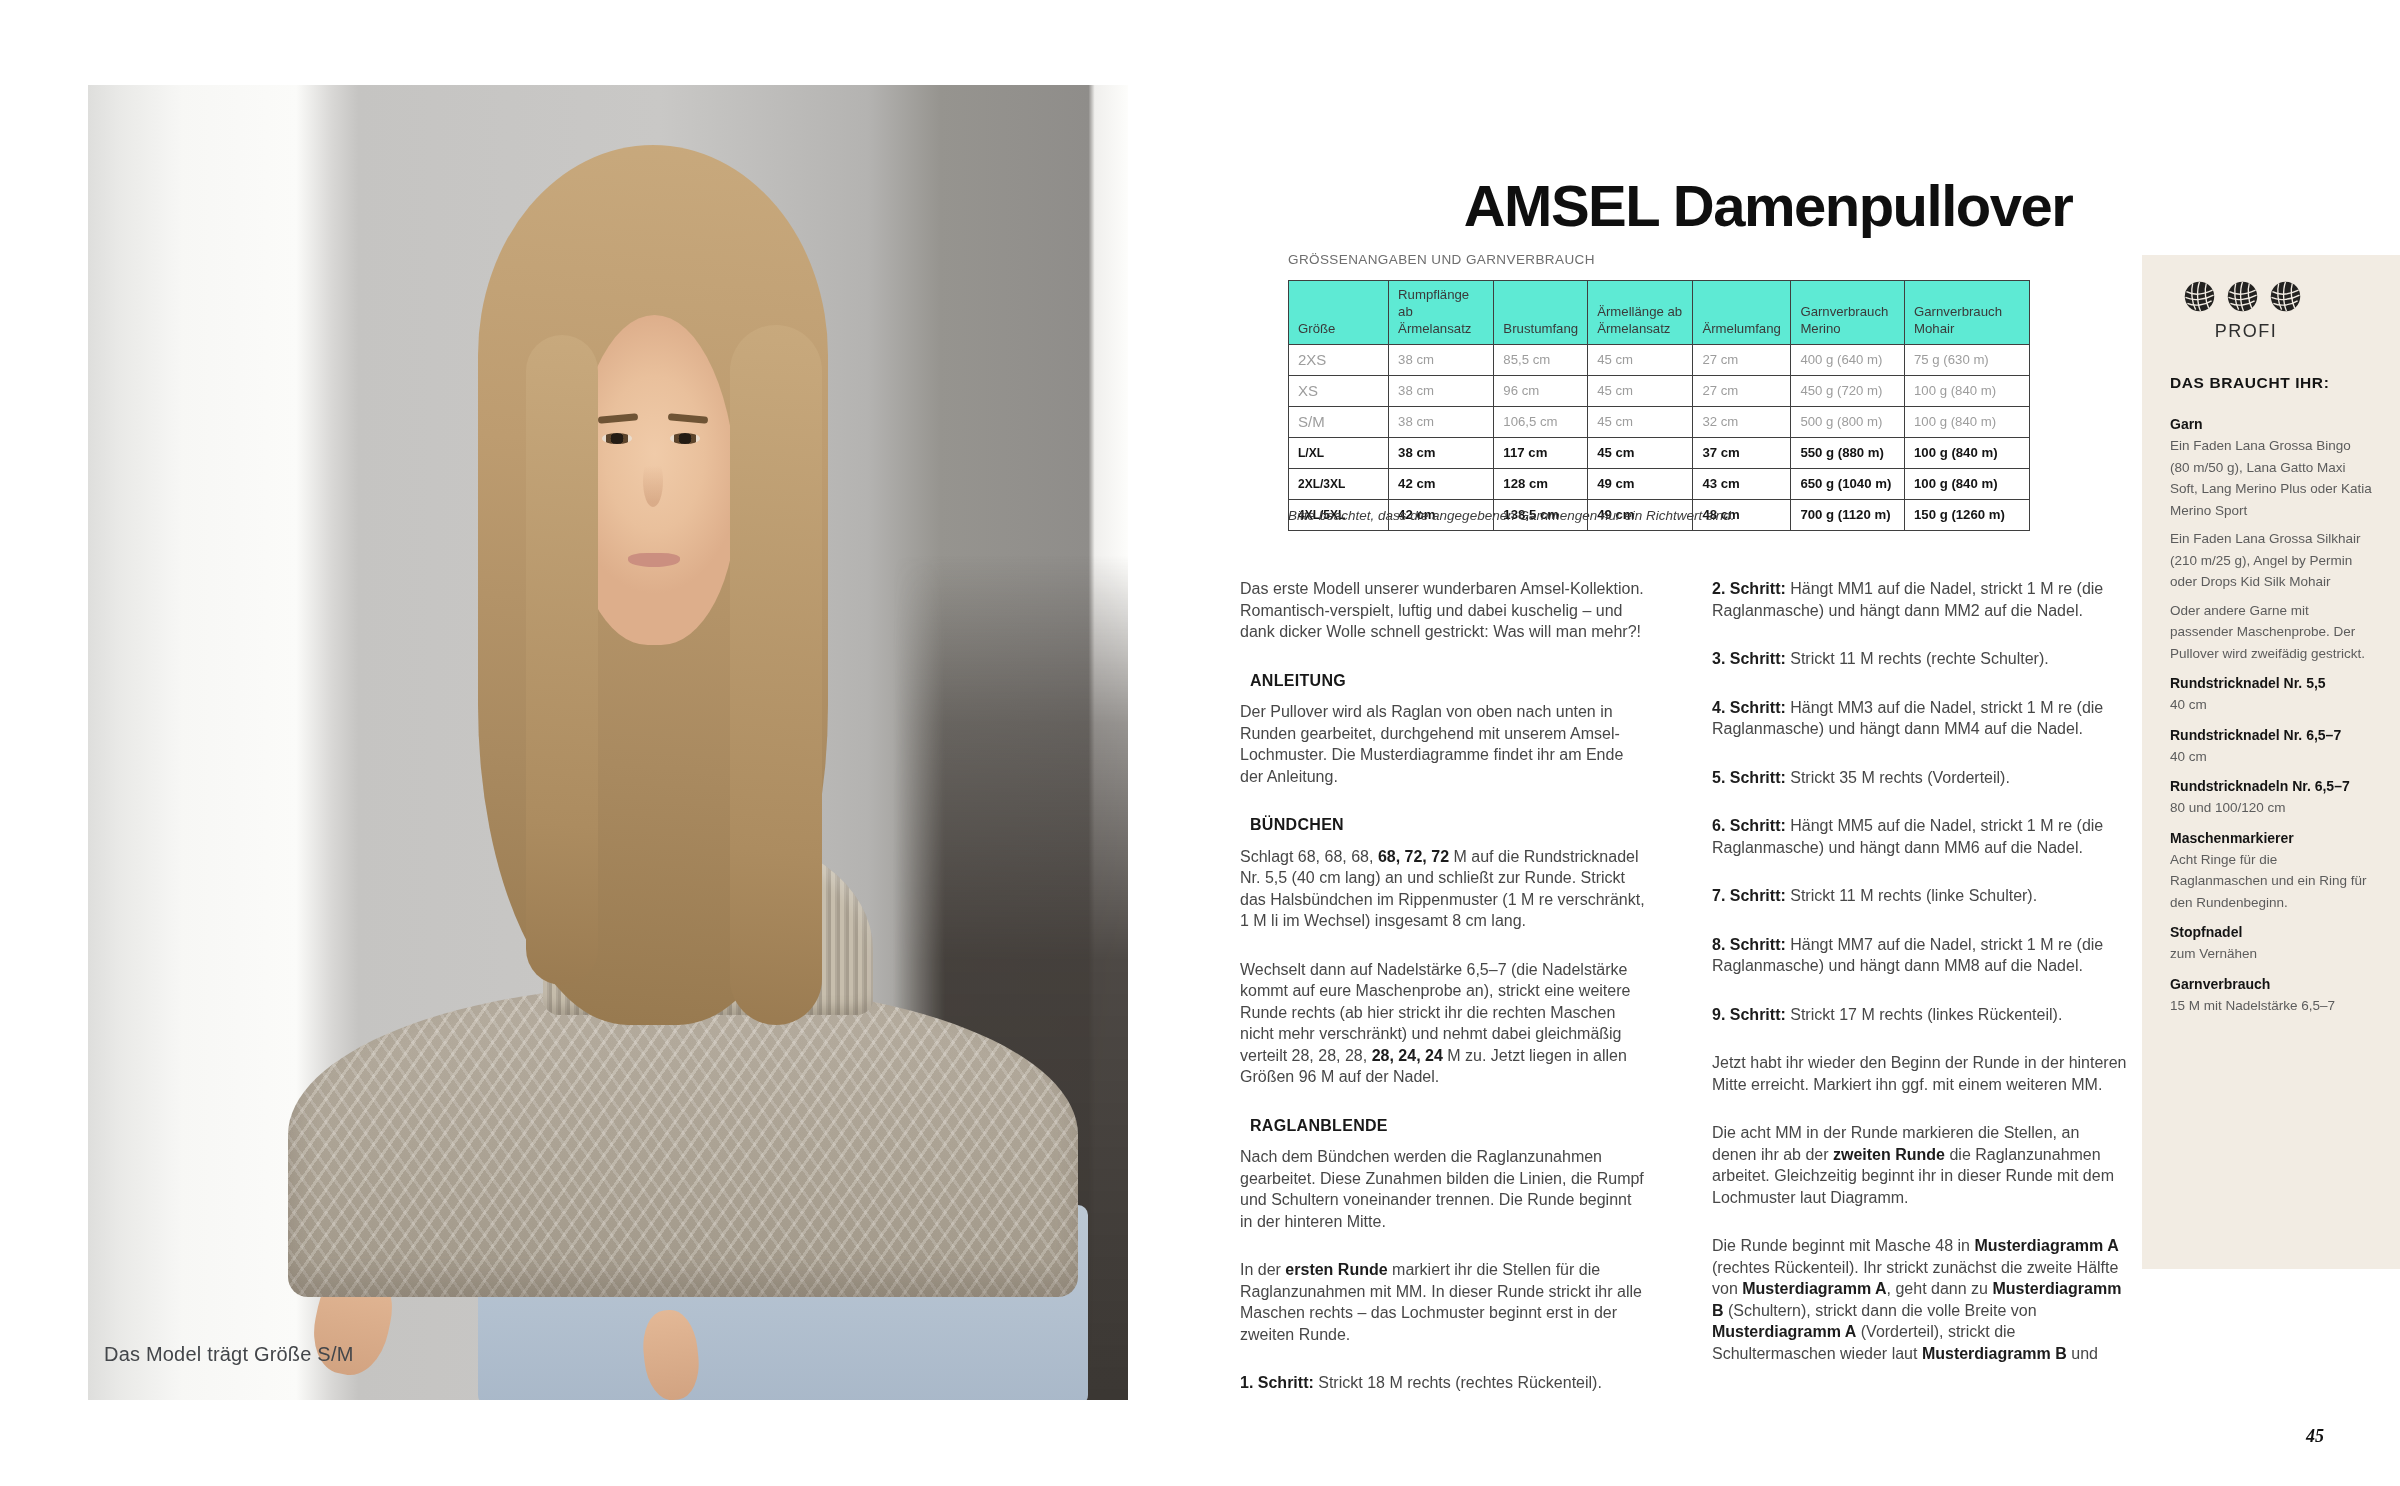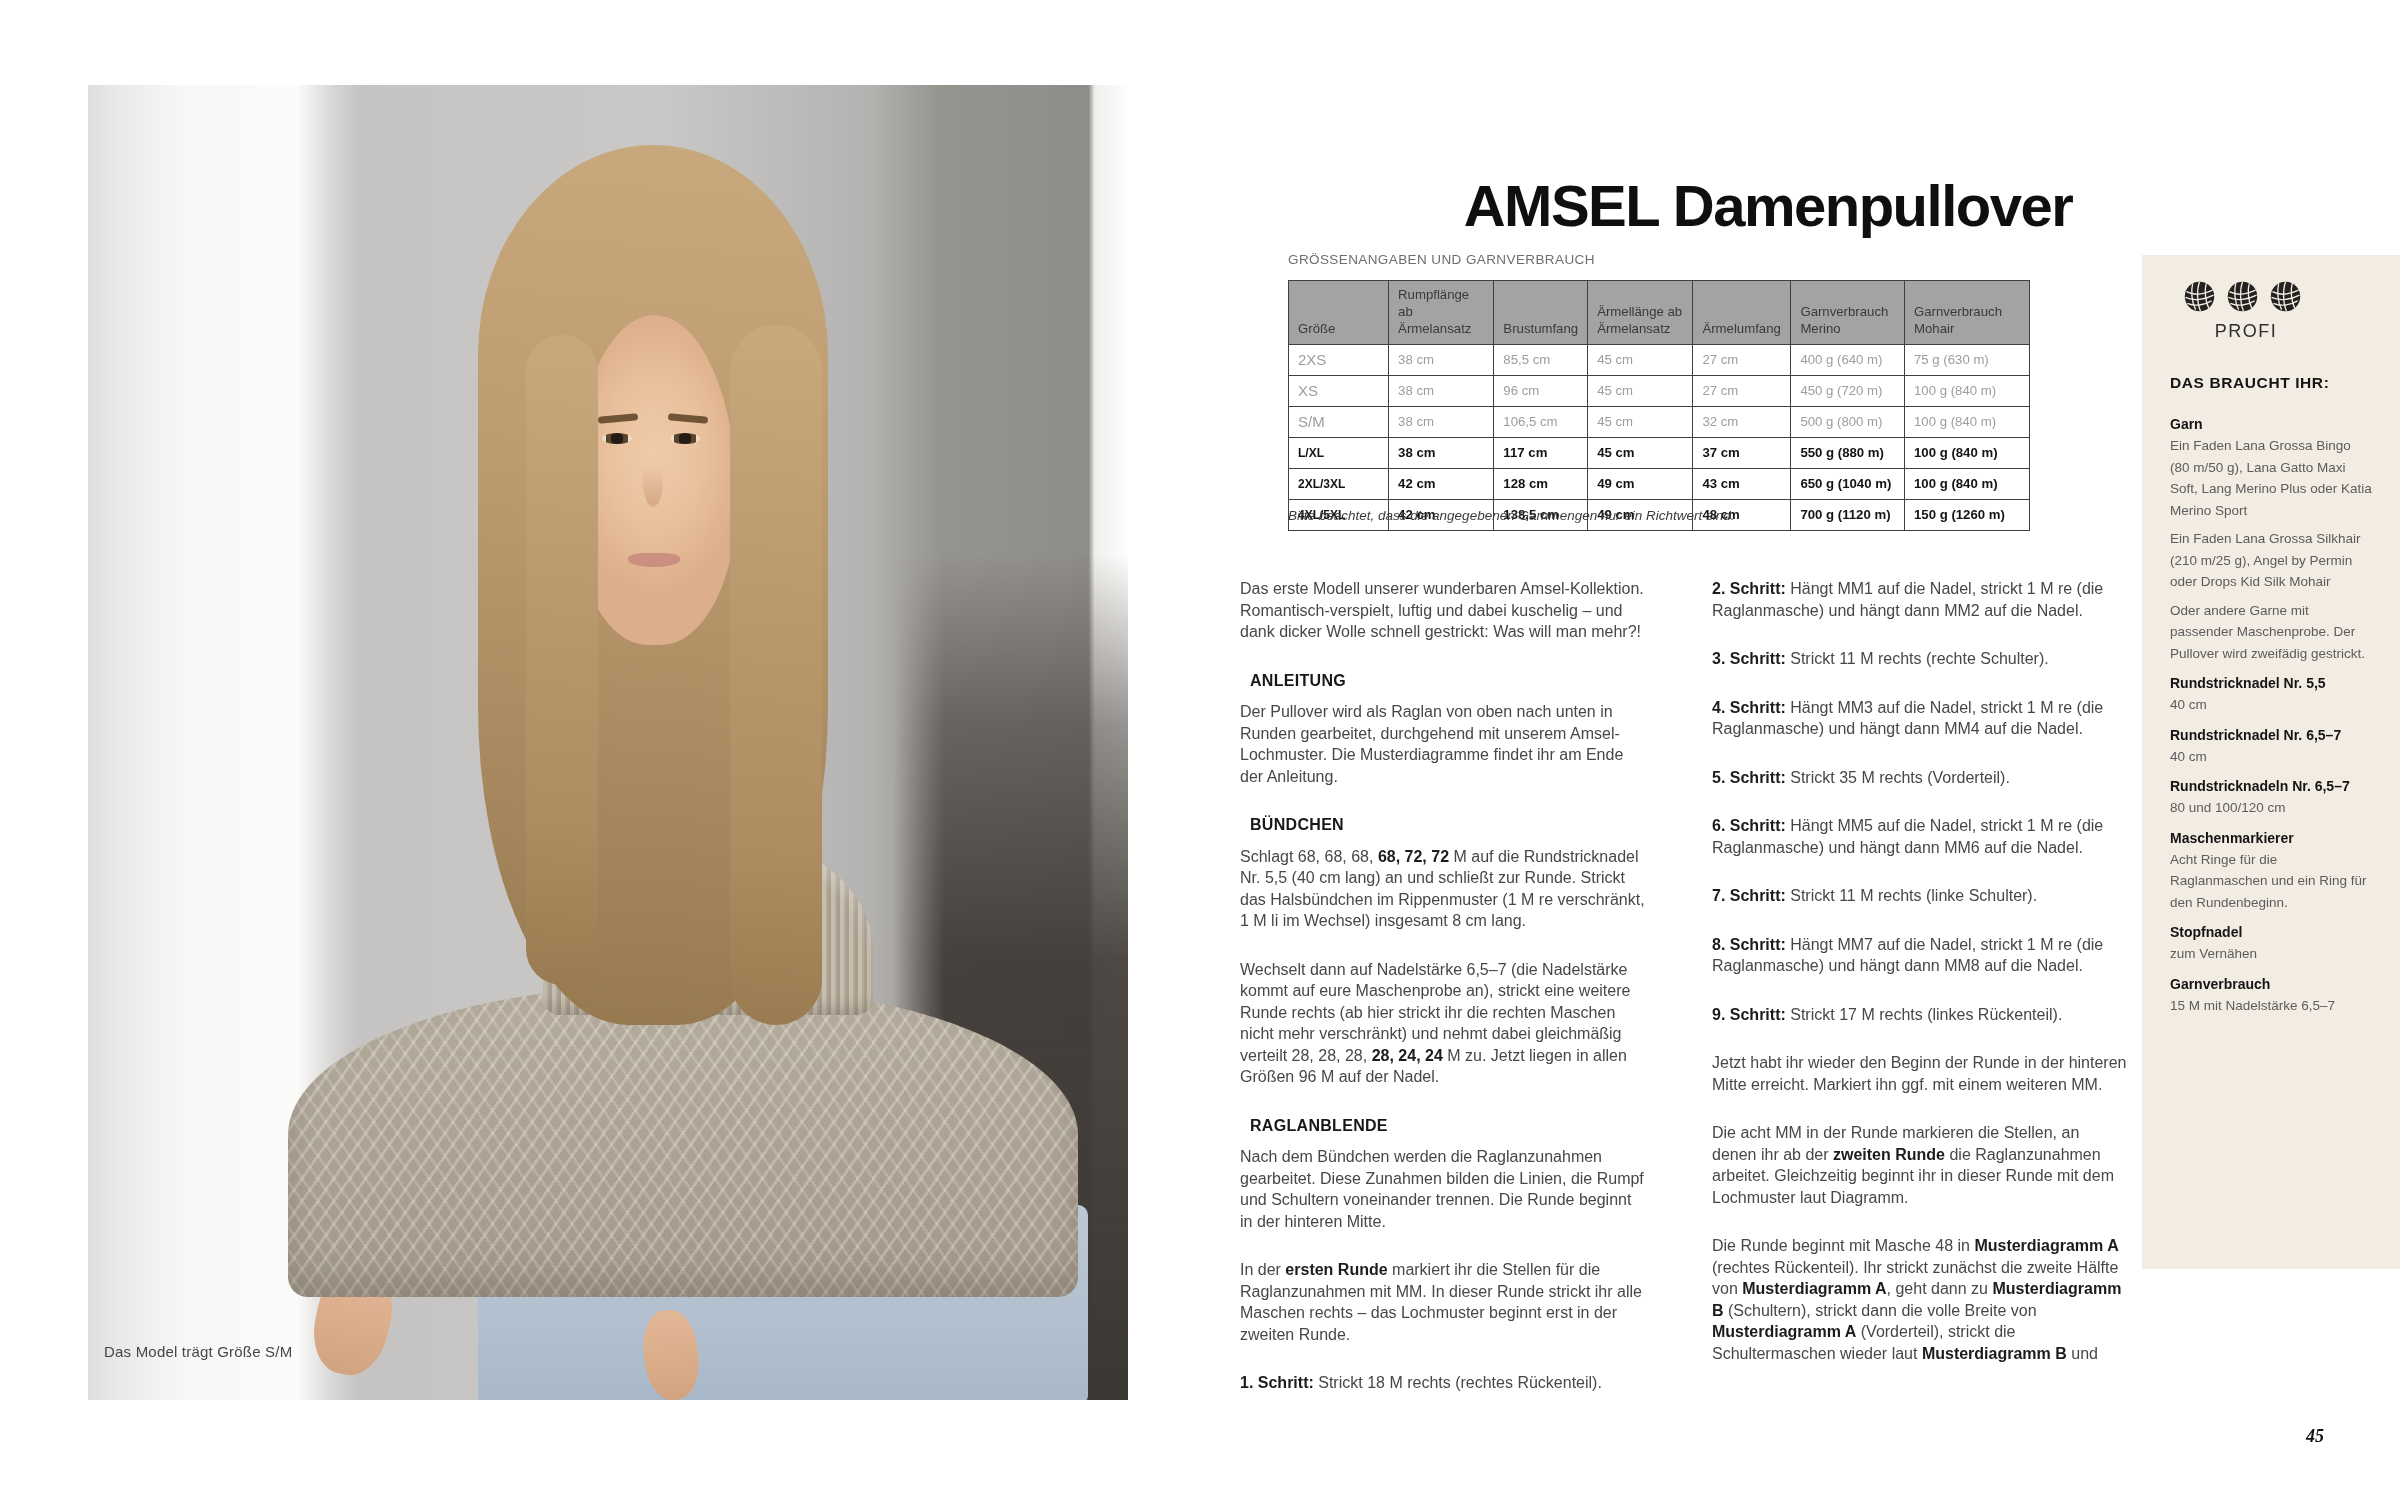--- a/index.html
+++ b/index.html
@@ -43,30 +43,30 @@
   .brow{position:absolute;width:40px;height:7px;border-radius:4px;background:#6f5435;}
   .brow.l{left:26px;top:100px;transform:rotate(-5deg);}
   .brow.r{left:96px;top:100px;transform:rotate(5deg);}
   .eye{position:absolute;width:30px;height:11px;border-radius:50%;
     background:radial-gradient(circle at 50% 50%,#241c14 0 40%,#5d452c 41% 70%,#e9dccd 71%);}
   .eye.l{left:30px;top:118px;} .eye.r{left:98px;top:118px;}
   .nose{position:absolute;left:71px;top:140px;width:20px;height:52px;border-radius:50%;
     background:linear-gradient(180deg,rgba(0,0,0,0) 20%,rgba(176,116,82,.30) 90%);}
   .lips{position:absolute;left:56px;top:238px;width:52px;height:14px;
     border-radius:40% 40% 55% 55%;background:#cb8f80;}
-  .photo-caption{position:absolute;left:16px;top:1258px;font-size:15px;color:#43464a;letter-spacing:.2px;}
+  .photo-caption{position:absolute;left:16px;top:1258px;font-size:20px;color:#43464a;letter-spacing:.2px;}
 
   
   .title{position:absolute;left:1288px;top:134px;width:960px;text-align:center;
     font-size:58px;line-height:66px;font-weight:700;letter-spacing:-1.5px;color:#0f0f0f;}
   .table-label{position:absolute;left:1288px;top:252px;font-size:13.5px;color:#6e6e6e;letter-spacing:.4px;}
   #size-table{position:absolute;left:1288px;top:280px;width:742px;border-collapse:collapse;
     font-size:13.2px;color:#3a3a3a;}
   #size-table th,#size-table td{border:1px solid #3f3f3f;padding:4px 9px;text-align:left;}
-  #size-table th{background:#a3a3a3;font-weight:400;vertical-align:bottom;line-height:1.28;
+  #size-table th{background:#5eead4;font-weight:400;vertical-align:bottom;line-height:1.28;
     padding-top:6px;padding-bottom:6px;}
   #size-table td{height:22px;}
   #size-table td.size{font-size:15px;color:#6f6f6f;}
   #size-table tr.dim td{color:#9d9d9d;}
   #size-table tr.strong td{color:#141414;font-weight:700;}
   #size-table tr.strong td.size{font-size:12px;}
   .table-note{position:absolute;left:1288px;top:508px;font-style:italic;font-size:13.5px;color:#3c3c3c;}
 
   .col{position:absolute;top:578px;font-size:16px;line-height:21.5px;color:#474747;}
   .col.left{left:1240px;width:406px;}

